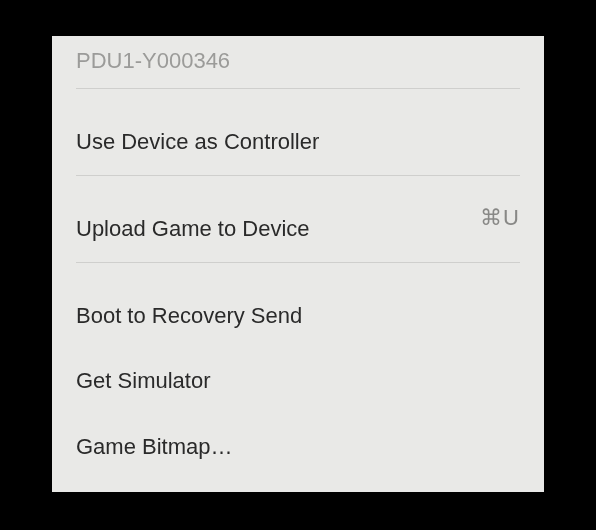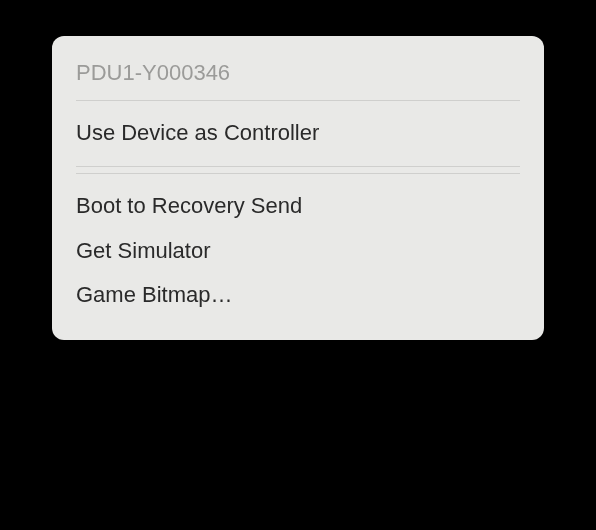--- a/index.html
+++ b/index.html
@@ -13,23 +13,23 @@
       background: #000000;
       font-family: -apple-system, BlinkMacSystemFont, "Segoe UI", Helvetica, Arial, sans-serif;
       display: flex;
       align-items: flex-start;
       justify-content: center;
       padding-top: 36px;
     }
     .menu-panel {
       width: 492px;
       background: #e9e9e7;
-      border-radius: 12px;
+      border-radius: 0;
       box-shadow: 0 10px 40px rgba(0,0,0,0.4), 0 0 0 1px rgba(0,0,0,0.08);
-      padding: 14px 0 12px 0;
+      padding: 2px 0 12px 0;
     }
     .menu-header {
       padding: 10px 24px 14px 24px;
       font-size: 22px;
       color: #9b9b99;
       font-weight: 400;
     }
     .menu-separator {
       height: 1px;
       background: #cfcfcd;
@@ -43,20 +43,21 @@
       align-items: center;
       justify-content: space-between;
       padding: 7px 24px;
       font-size: 22px;
       color: #2a2a2a;
       cursor: default;
       line-height: 1.4;
     }
     .menu-item-label {
       flex: 1;
+      margin-top: 21px;
     }
     .menu-item-shortcut {
       color: #888886;
       font-size: 22px;
       letter-spacing: 1px;
     }
   </style>
 </head>
 <body>
 
@@ -67,20 +68,26 @@
   <div class="menu-separator"></div>
 
   <div class="menu-group">
     <div class="menu-item">
       <span class="menu-item-label">Use Device as Controller</span>
     </div>
   </div>
 
   <div class="menu-separator"></div>
 
+  <div class="menu-group">
+    <div class="menu-item">
+      <span class="menu-item-label">Upload Game to Device</span>
+      <span class="menu-item-shortcut">⌘U</span>
+    </div>
+  </div>
 
   <div class="menu-separator"></div>
 
   <div class="menu-group">
     <div class="menu-item">
       <span class="menu-item-label">Boot to Recovery Send</span>
     </div>
     <div class="menu-item">
       <span class="menu-item-label">Get Simulator</span>
     </div>

